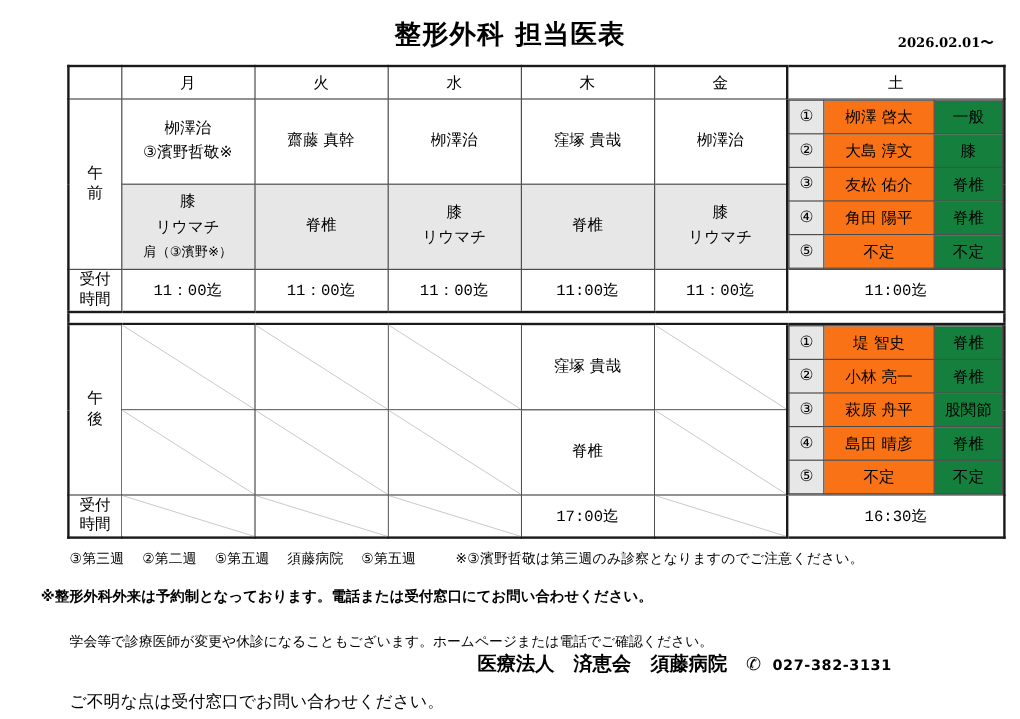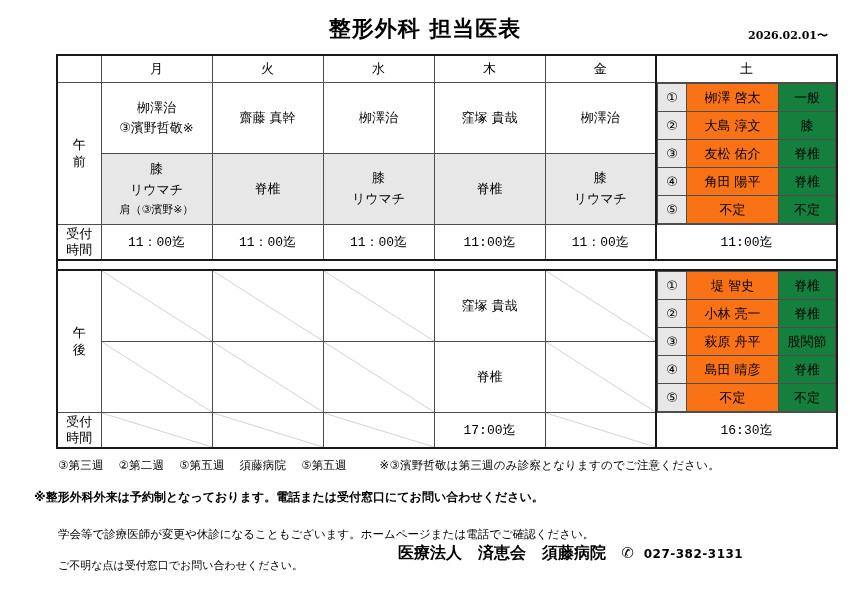--- a/index.html
+++ b/index.html
@@ -86,21 +86,21 @@
   }
   .note1 .seg{margin-right:11px;}
   .note1 .warn{margin-left:18px;}
   .note2{
     position:absolute;left:34px;top:489px;font-size:12px;font-weight:700;
   }
   .note3{
     position:absolute;left:58px;top:527px;font-size:11.5px;
   }
   .note4{
-    position:absolute;left:58px;top:558px;font-size:11px;
+    position:absolute;left:58px;top:576px;font-size:14px;
   }
   .hospital{
     position:absolute;left:398px;top:543px;font-size:16px;font-weight:700;
     white-space:nowrap;
   }
   .hospital .tel{font-size:15px;margin:0 4px 0 10px;}
   .hospital .num{font-size:12px;letter-spacing:.5px;}
 </style>
 </head>
 <body>

